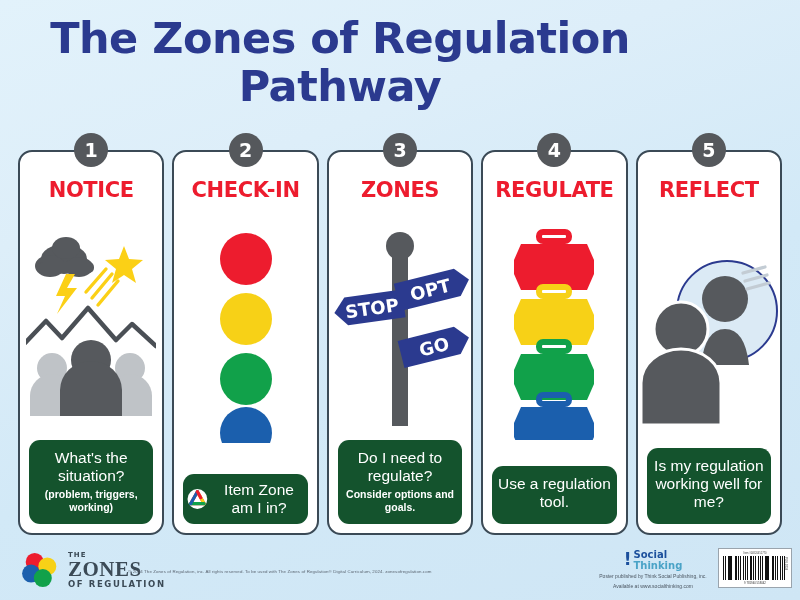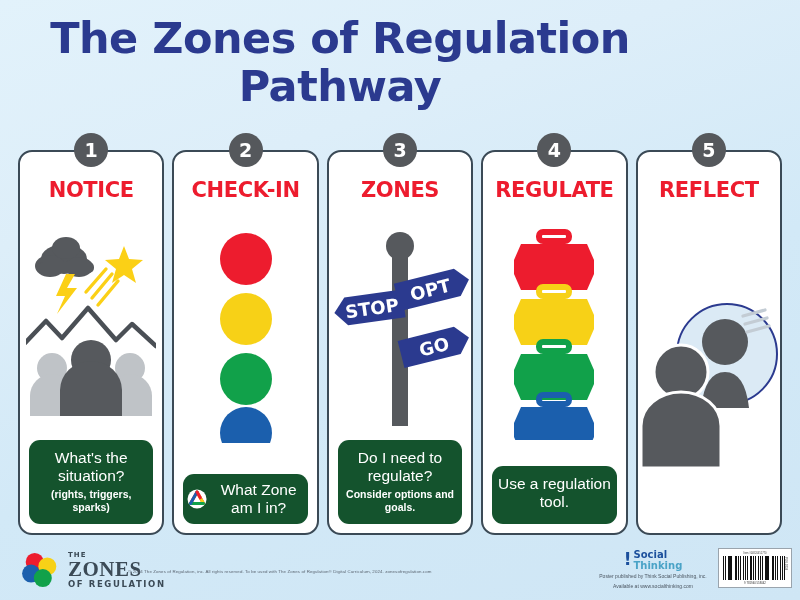--- a/index.html
+++ b/index.html
@@ -224,21 +224,21 @@
           <path d="M82 190 v-20 a22 22 0 0 1 44 0 v20 z"></path>
         </g>
         <g fill="#56595d">
           <circle cx="65" cy="134" r="20"></circle>
           <path d="M34 190 v-26 a31 29 0 0 1 62 0 v26 z"></path>
         </g>
       </svg>
     </div>
     <div class="caption">
       <div class="caption-main">What's the situation?</div>
-      <div class="caption-sub">(rights, triggers, sparks)</div>
+      <div class="caption-sub">(problem, triggers, working)</div>
     </div>
   </div>
 
   <div class="card">
     <div class="badge">2</div>
     <div class="card-title">CHECK-IN</div>
     <div class="art">
       <svg viewBox="0 0 100 210" width="100" height="210">
         <circle cx="50" cy="26" r="26" fill="#ed1c2e"></circle>
         <circle cx="50" cy="86" r="26" fill="#f7d117"></circle>
@@ -248,21 +248,21 @@
     </div>
     <div class="caption with-logo">
       <svg width="30" height="30" viewBox="0 0 40 40">
         <circle cx="20" cy="20" r="19" fill="#ffffff"></circle>
         <path d="M20 6 L33 29 L7 29 Z" fill="none" stroke="#ed1c2e" stroke-width="6" stroke-linejoin="round"></path>
         <path d="M20 6 L33 29" stroke="#f7d117" stroke-width="6" stroke-linecap="round"></path>
         <path d="M33 29 L7 29" stroke="#11a14a" stroke-width="6" stroke-linecap="round"></path>
         <path d="M7 29 L20 6" stroke="#1b5fad" stroke-width="6" stroke-linecap="round"></path>
         <path d="M20 6 L26.5 17.5" stroke="#ed1c2e" stroke-width="6" stroke-linecap="round"></path>
       </svg>
-      <div class="caption-main">What Zone am I in?</div>
+      <div class="caption-main">Item Zone am I in?</div>
     </div>
   </div>
 
   <div class="card">
     <div class="badge">3</div>
     <div class="card-title">ZONES</div>
     <div class="art">
       <svg viewBox="0 0 140 210" width="140" height="210">
 
         <rect x="62" y="30" width="16" height="180" fill="#56595d"></rect>
@@ -335,20 +335,24 @@
           <line x1="104" y1="48" x2="126" y2="42"></line>
           <line x1="106" y1="56" x2="128" y2="50"></line>
           <line x1="108" y1="64" x2="130" y2="58"></line>
         </g>
 
         <g fill="#56595d" stroke="#ffffff" stroke-width="3">
           <circle cx="42" cy="104" r="27"></circle>
           <path d="M2 200 v-42 a40 34 0 0 1 80 0 v42 z"></path>
         </g>
       </svg>
+    </div>
+    <div class="caption">
+      <div class="caption-main">Is my regulation working well for me?</div>
+      <div class="caption-sub"></div>
     </div>
   </div>
 
 </div>
 
 <div class="footer">
 
   <div class="zones-logo">
     <svg width="42" height="36" viewBox="0 0 46 40">
       <circle cx="16" cy="11" r="10" fill="#ed1c2e"></circle>

